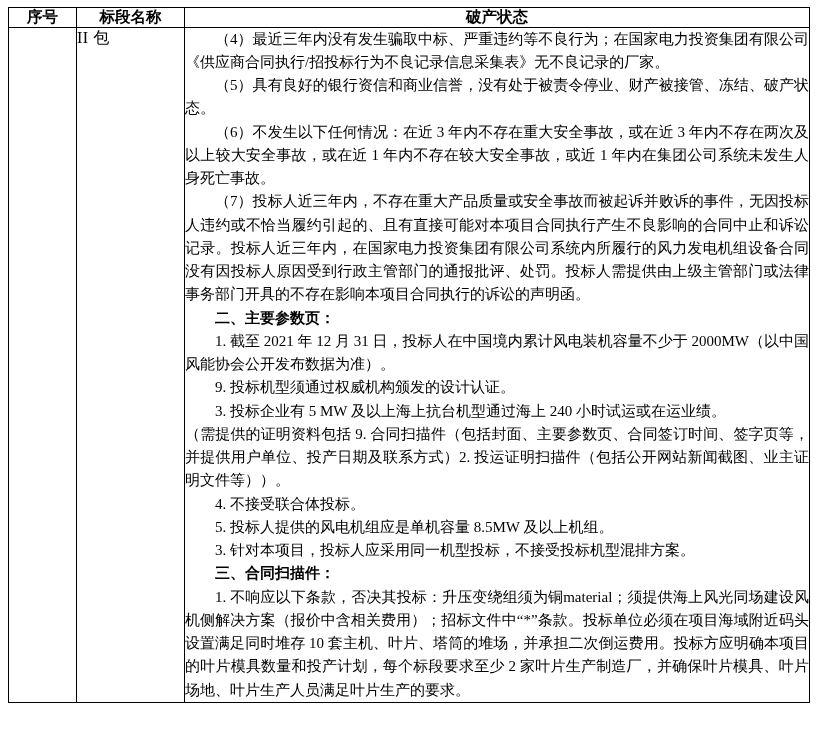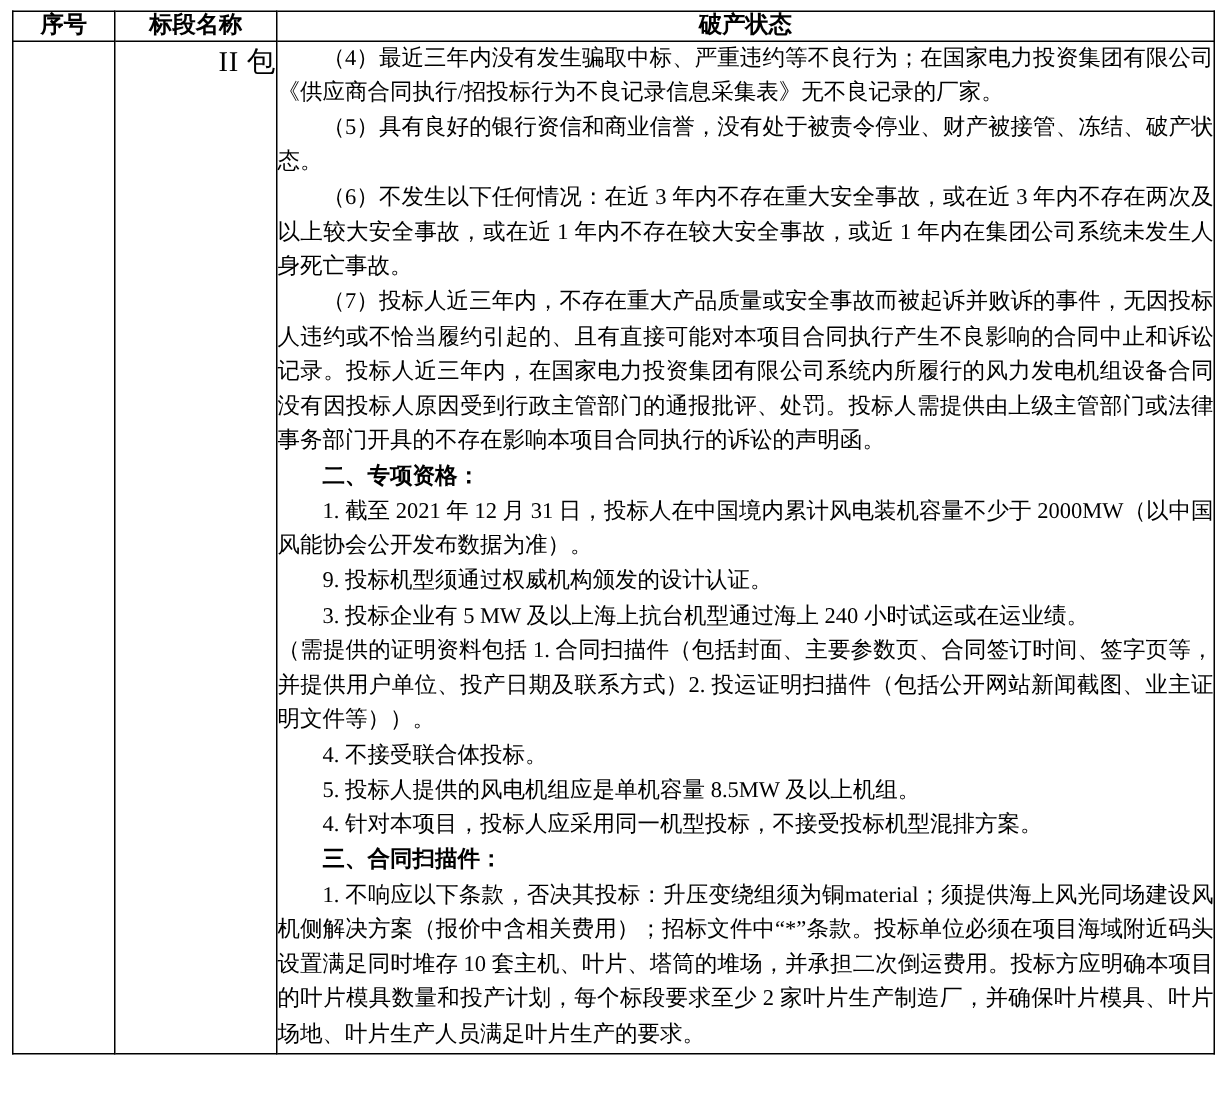--- a/index.html
+++ b/index.html
@@ -34,22 +34,22 @@
     font-size: 15.5px;
     padding: 4px 0 5px 0;
     line-height: 1.2;
     font-family: Liberation Serif, serif;
   }
   col.c1 { width: 68px; }
   col.c2 { width: 108px; }
   col.c3 { width: 625px; }
 
   td.idx, td.pkg {
-    text-align: right;
-    font-size: 19px;
+    text-align: left;
+    font-size: 16px;
   }
   td.pkg {
     padding-top: 6px;
     letter-spacing: 0.5px;
   }
   td.body {
     font-size: 15px;
     line-height: 1.55;
     padding: 3px 4px 4px 5px;
     text-align: justify;
@@ -89,28 +89,28 @@
     <tbody>
       <tr>
         <td class="idx"></td>
         <td class="pkg">II 包</td>
         <td class="body">
           <div id="paras">
               <div class="p">（4）最近三年内没有发生骗取中标、严重违约等不良行为；在国家电力投资集团有限公司《供应商合同执行/招投标行为不良记录信息采集表》无不良记录的厂家。</div>
               <div class="p">（5）具有良好的银行资信和商业信誉，没有处于被责令停业、财产被接管、冻结、破产状态。</div>
               <div class="p">（6）不发生以下任何情况：在近 3 年内不存在重大安全事故，或在近 3 年内不存在两次及以上较大安全事故，或在近 1 年内不存在较大安全事故，或近 1 年内在集团公司系统未发生人身死亡事故。</div>
               <div class="p">（7）投标人近三年内，不存在重大产品质量或安全事故而被起诉并败诉的事件，无因投标人违约或不恰当履约引起的、且有直接可能对本项目合同执行产生不良影响的合同中止和诉讼记录。投标人近三年内，在国家电力投资集团有限公司系统内所履行的风力发电机组设备合同没有因投标人原因受到行政主管部门的通报批评、处罚。投标人需提供由上级主管部门或法律事务部门开具的不存在影响本项目合同执行的诉讼的声明函。</div>
-              <div class="sec">二、专项资格：</div>
+              <div class="sec">二、主要参数页：</div>
               <div class="p">1. 截至 2021 年 12 月 31 日，投标人在中国境内累计风电装机容量不少于 2000MW（以中国风能协会公开发布数据为准）。</div>
               <div class="p">9. 投标机型须通过权威机构颁发的设计认证。</div>
               <div class="p">3. 投标企业有 5 MW 及以上海上抗台机型通过海上 240 小时试运或在运业绩。</div>
-              <div class="p noind">（需提供的证明资料包括 1. 合同扫描件（包括封面、主要参数页、合同签订时间、签字页等，并提供用户单位、投产日期及联系方式）2. 投运证明扫描件（包括公开网站新闻截图、业主证明文件等））。</div>
+              <div class="p noind">（需提供的证明资料包括 9. 合同扫描件（包括封面、主要参数页、合同签订时间、签字页等，并提供用户单位、投产日期及联系方式）2. 投运证明扫描件（包括公开网站新闻截图、业主证明文件等））。</div>
               <div class="p">4. 不接受联合体投标。</div>
               <div class="p">5. 投标人提供的风电机组应是单机容量 8.5MW 及以上机组。</div>
-              <div class="p">4. 针对本项目，投标人应采用同一机型投标，不接受投标机型混排方案。</div>
+              <div class="p">3. 针对本项目，投标人应采用同一机型投标，不接受投标机型混排方案。</div>
               <div class="sec">三、合同扫描件：</div>
               <div class="p">1. 不响应以下条款，否决其投标：升压变绕组须为铜material；须提供海上风光同场建设风机侧解决方案（报价中含相关费用）；招标文件中“*”条款。投标单位必须在项目海域附近码头设置满足同时堆存 10 套主机、叶片、塔筒的堆场，并承担二次倒运费用。投标方应明确本项目的叶片模具数量和投产计划，每个标段要求至少 2 家叶片生产制造厂，并确保叶片模具、叶片场地、叶片生产人员满足叶片生产的要求。</div>
             </div>
         </td>
       </tr>
     </tbody>
   </table>
 </div>
 
 </body></html>

